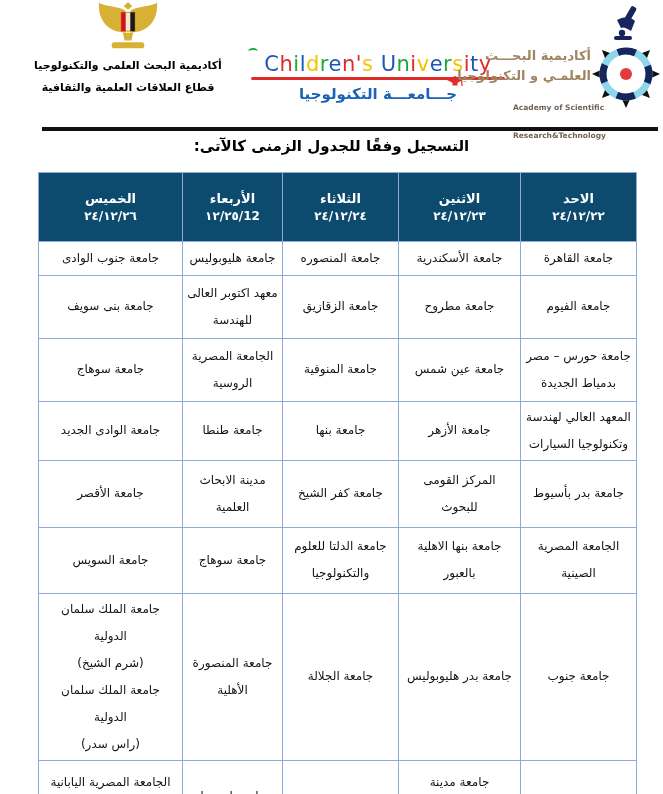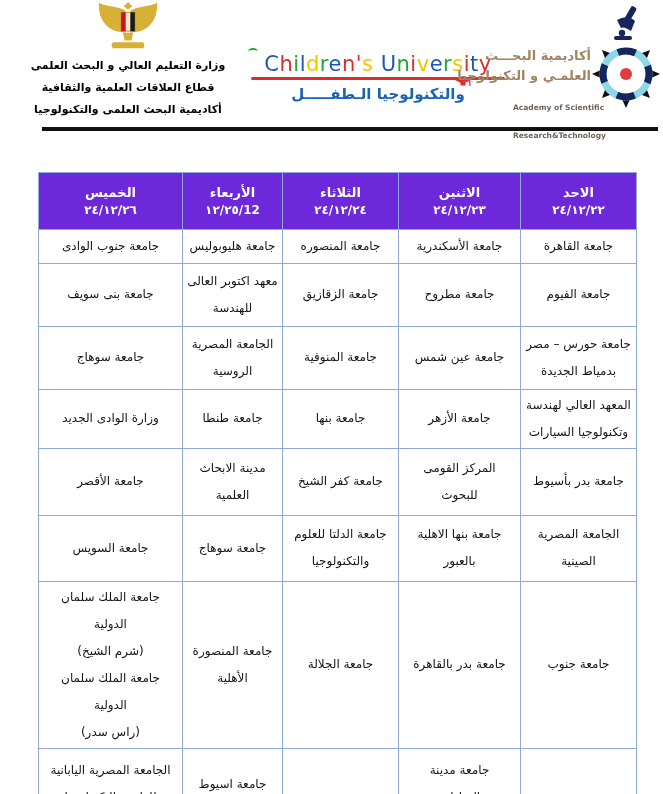--- a/index.html
+++ b/index.html
@@ -34,21 +34,21 @@
   
   .rule { position:absolute; left:42px; top:127px; width:616px; height:4px; background:#111; }
   .title { position:absolute; left:0; top:137px; width:100%; text-align:center; direction:rtl;
            font-size:15px; font-weight:bold; color:#000; }
 
   
   .schedule { position:absolute; left:38px; top:172px; width:598px;
               border-collapse:collapse; table-layout:fixed; direction:rtl; }
   .schedule th, .schedule td { border:1.5px solid #8EAADB; }
   .schedule thead tr { height:42px; }
-  .schedule thead th { background:#6d28d9; color:#fff; padding:11px 2px; }
+  .schedule thead th { background:#0c4a6e; color:#fff; padding:17px 2px; }
   .schedule .day  { font-size:13px; font-weight:bold; line-height:1.45; }
   .schedule .date { font-size:12px; font-weight:bold; line-height:1.25; }
   .schedule td { text-align:center; vertical-align:middle; color:#141414;
                  font-size:12px; line-height:2.25; white-space:pre-line; padding:2px 4px; }
   .schedule tbody tr:nth-child(1) { height:34px; }
   .schedule tbody tr:nth-child(2) { height:63px; }
   .schedule tbody tr:nth-child(3) { height:63px; }
   .schedule tbody tr:nth-child(4) { height:59px; }
   .schedule tbody tr:nth-child(5) { height:67px; }
   .schedule tbody tr:nth-child(6) { height:66px; }
@@ -67,31 +67,30 @@
         <path d="M33 10 C22 4 10 6 2 1 C1 18 9 30 22 34 L33 36 Z"></path>
         <path d="M39 10 C50 4 62 6 70 1 C71 18 63 30 50 34 L39 36 Z"></path>
         <path d="M30 36 h12 l-2 9 h-8 z"></path>
         <rect x="17" y="47" width="38" height="7" rx="3"></rect>
       </g>
       <rect x="28" y="12" width="16" height="22" fill="#f5e8c8" stroke="#b8860b" stroke-width="1"></rect>
       <rect x="28" y="12" width="5.3" height="22" fill="#ce1126"></rect>
       <rect x="38.7" y="12" width="5.3" height="22" fill="#1a1a1a"></rect>
     </svg>
     <div class="ministry-lines">
-      <div>وزارة التعليم العالي و البحث العلمى</div>
+      <div>أكاديمية البحث العلمى والتكنولوجيا</div>
       <div>قطاع العلاقات العلمية والثقافية</div>
-      <div>أكاديمية البحث العلمى والتكنولوجيا</div>
     </div>
   </div>
 
   <div class="cu-logo">
     <div class="cu-en"><span class="cu-c-accent"></span><span style="color: rgb(27, 87, 184);">C</span><span style="color: rgb(224, 43, 43);">h</span><span style="color: rgb(32, 168, 58);">i</span><span style="color: rgb(27, 87, 184);">l</span><span style="color: rgb(242, 197, 0);">d</span><span style="color: rgb(32, 168, 58);">r</span><span style="color: rgb(27, 87, 184);">e</span><span style="color: rgb(224, 43, 43);">n</span><span style="color: rgb(224, 43, 43);">'</span><span style="color: rgb(242, 197, 0);">s</span><span> </span><span style="color: rgb(27, 87, 184);">U</span><span style="color: rgb(32, 168, 58);">n</span><span style="color: rgb(224, 43, 43);">i</span><span style="color: rgb(242, 197, 0);">v</span><span style="color: rgb(27, 87, 184);">e</span><span style="color: rgb(32, 168, 58);">r</span><span style="color: rgb(242, 197, 0);">s</span><span style="color: rgb(224, 43, 43);">i</span><span style="color: rgb(27, 87, 184);">t</span><span style="color: rgb(224, 43, 43);">y</span></div>
     <div class="cu-underline"></div>
     <div class="cu-ar">
-      <span>والتكنولوجيا الـطفـــــل</span>
+      <span>جـــامعـــة التكنولوجيا</span>
       <svg class="cap-svg" width="16" height="13" viewBox="0 0 16 13">
         <polygon points="8,0 16,4 8,8 0,4" fill="#e02b2b"></polygon>
         <rect x="5.5" y="6" width="5" height="3.5" fill="#e02b2b"></rect>
         <line x1="14.5" y1="4.5" x2="15.2" y2="10" stroke="#e02b2b" stroke-width="1.2"></line>
       </svg>
     </div>
   </div>
 
   <div class="asrt">
     <svg class="asrt-emblem" width="70" height="112" viewBox="0 0 70 112">
@@ -138,20 +137,21 @@
     </svg>
     <div class="asrt-text">
       <div class="ar">أكاديمية البحـــث</div>
       <div class="ar">العلمـي و التكنولوجيا</div>
       <div class="en">Academy of Scientific</div>
       <div class="en">Research&amp;Technology</div>
     </div>
   </div>
 
   <div class="rule"></div>
+  <div class="title">التسجيل وفقًا للجدول الزمنى كالآتى:</div>
 
   <table class="schedule">
     <colgroup>
       <col style="width:116px">
         <col style="width:122px">
         <col style="width:116px">
       <col style="width:100px">
         <col style="width:144px">
     </colgroup>
   <thead>
@@ -202,21 +202,21 @@
           <td>الجامعة المصرية
 الروسية</td>
           <td>جامعة سوهاج</td>
         </tr>
         <tr>
           <td>المعهد العالي لهندسة
 وتكنولوجيا السيارات</td>
           <td>جامعة الأزهر</td>
           <td>جامعة بنها</td>
           <td>جامعة طنطا</td>
-          <td>وزارة الوادى الجديد</td>
+          <td>جامعة الوادى الجديد</td>
         </tr>
         <tr>
           <td>جامعة بدر بأسيوط</td>
           <td>المركز القومى
 للبحوث</td>
           <td>جامعة كفر الشيخ</td>
           <td>مدينة الابحاث
 العلمية</td>
           <td>جامعة الأقصر</td>
         </tr>
@@ -224,21 +224,21 @@
           <td>الجامعة المصرية الصينية</td>
           <td>جامعة بنها الاهلية
 بالعبور</td>
           <td>جامعة الدلتا للعلوم
 والتكنولوجيا</td>
           <td>جامعة سوهاج</td>
           <td>جامعة السويس</td>
         </tr>
         <tr>
           <td>جامعة جنوب</td>
-          <td>جامعة بدر بالقاهرة</td>
+          <td>جامعة بدر هليوبوليس</td>
           <td>جامعة الجلالة</td>
           <td>جامعة المنصورة
 الأهلية</td>
           <td>جامعة الملك سلمان الدولية
 (شرم الشيخ)
 جامعة الملك سلمان الدولية
 (راس سدر)</td>
         </tr>
         <tr>
           <td></td>

